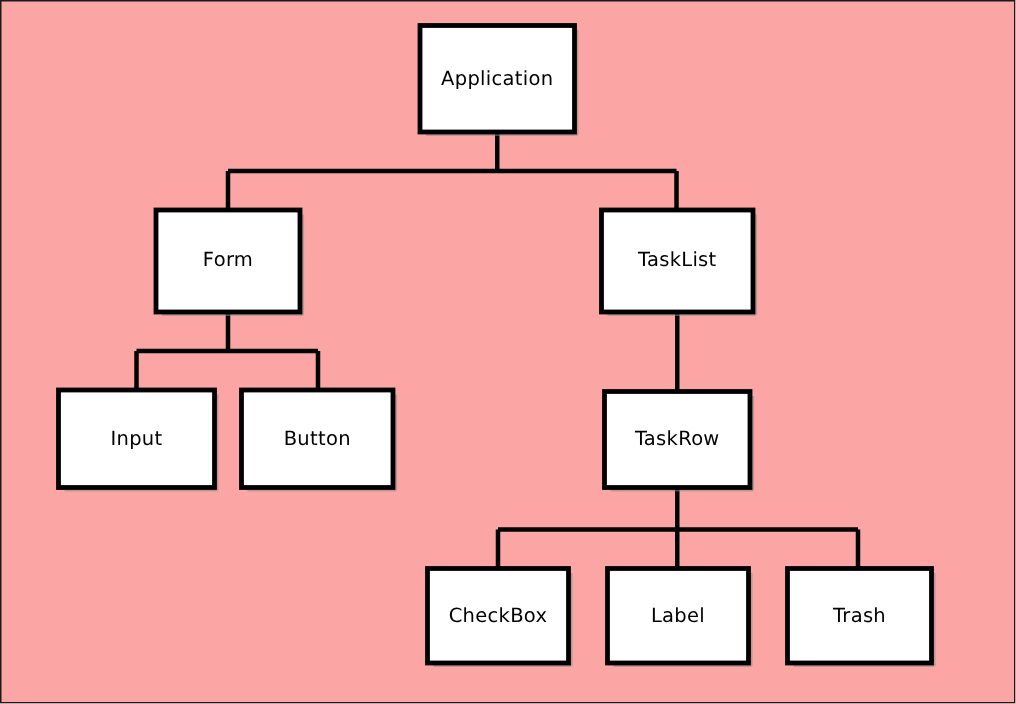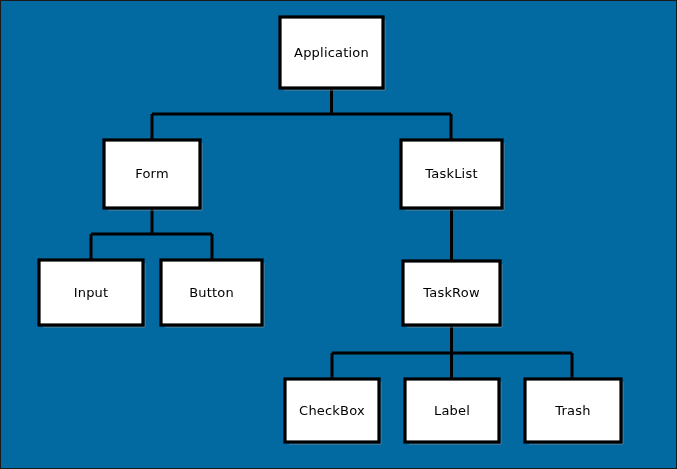--- a/index.html
+++ b/index.html
@@ -7,21 +7,21 @@
     padding: 0;
     background: #ffffff;
   }
   body {
     font-family: "DejaVu Sans", sans-serif;
   }
   #canvas {
     position: relative;
     width: 677px;
     height: 469px;
-    background: #0369a1;
+    background: #fca5a5;
     box-sizing: border-box;
     border: 1px solid #1a1a1a;
     overflow: hidden;
   }
   #diagram-svg {
     position: absolute;
     left: 0;
     top: 0;
     width: 677px;
     height: 469px;

